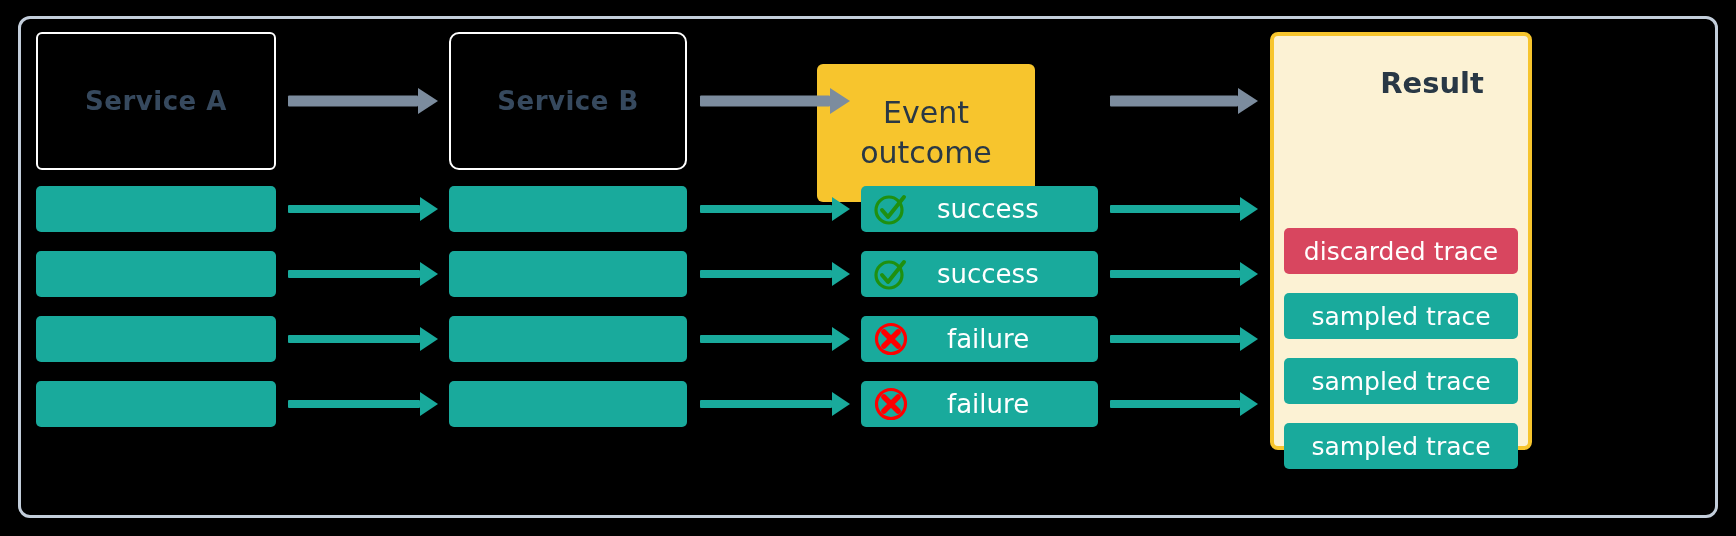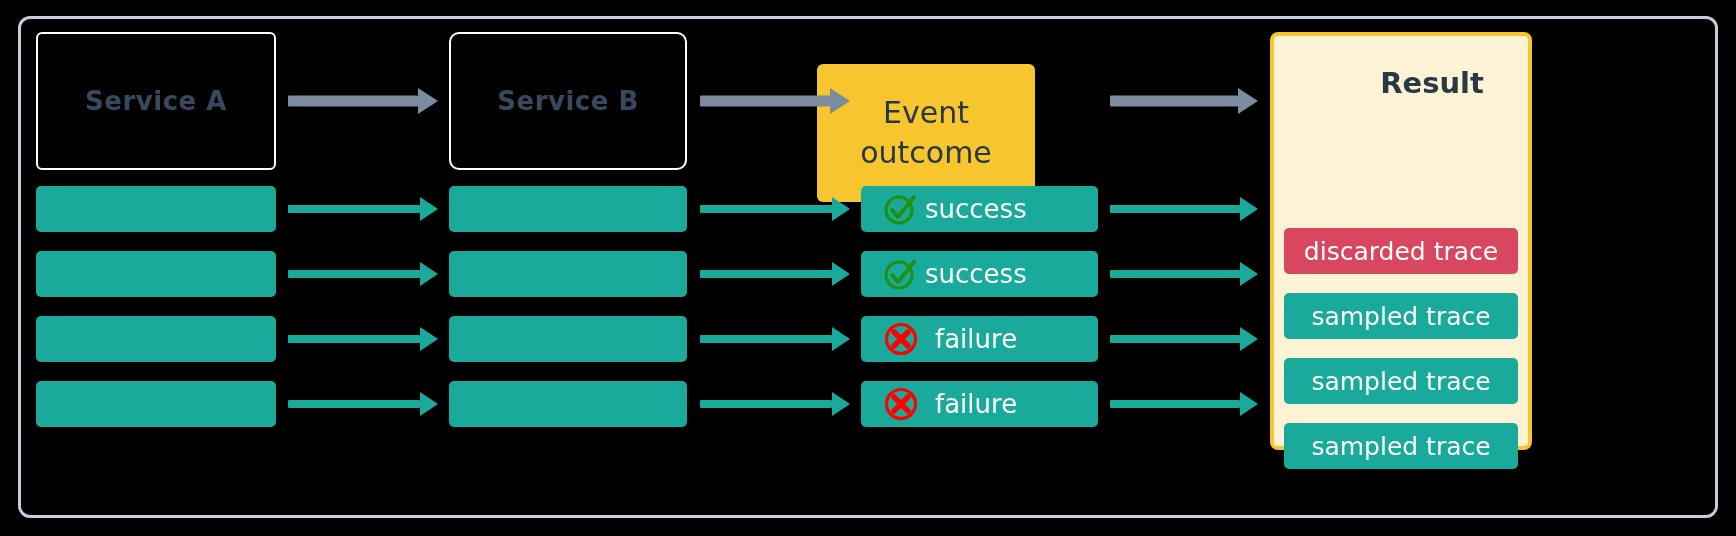--- a/index.html
+++ b/index.html
@@ -92,22 +92,22 @@
     background: #19aa9c;
     border-radius: 5px;
     box-sizing: border-box;
     display: flex;
     align-items: center;
     color: #ffffff;
     font-size: 26px;
   }
   .bar-plain { }
   .bar-status {
-    padding-left: 22px;
-    gap: 6px;
+    padding-left: 12px;
+    gap: 28px;
   }
   .bar-result {
     justify-content: center;
     font-size: 25px;
     margin-top: 42px;
   }
   .bar-result.discarded { background: #d8465f; }
 
   
   .col-a { left: 36px;  width: 240px; }

